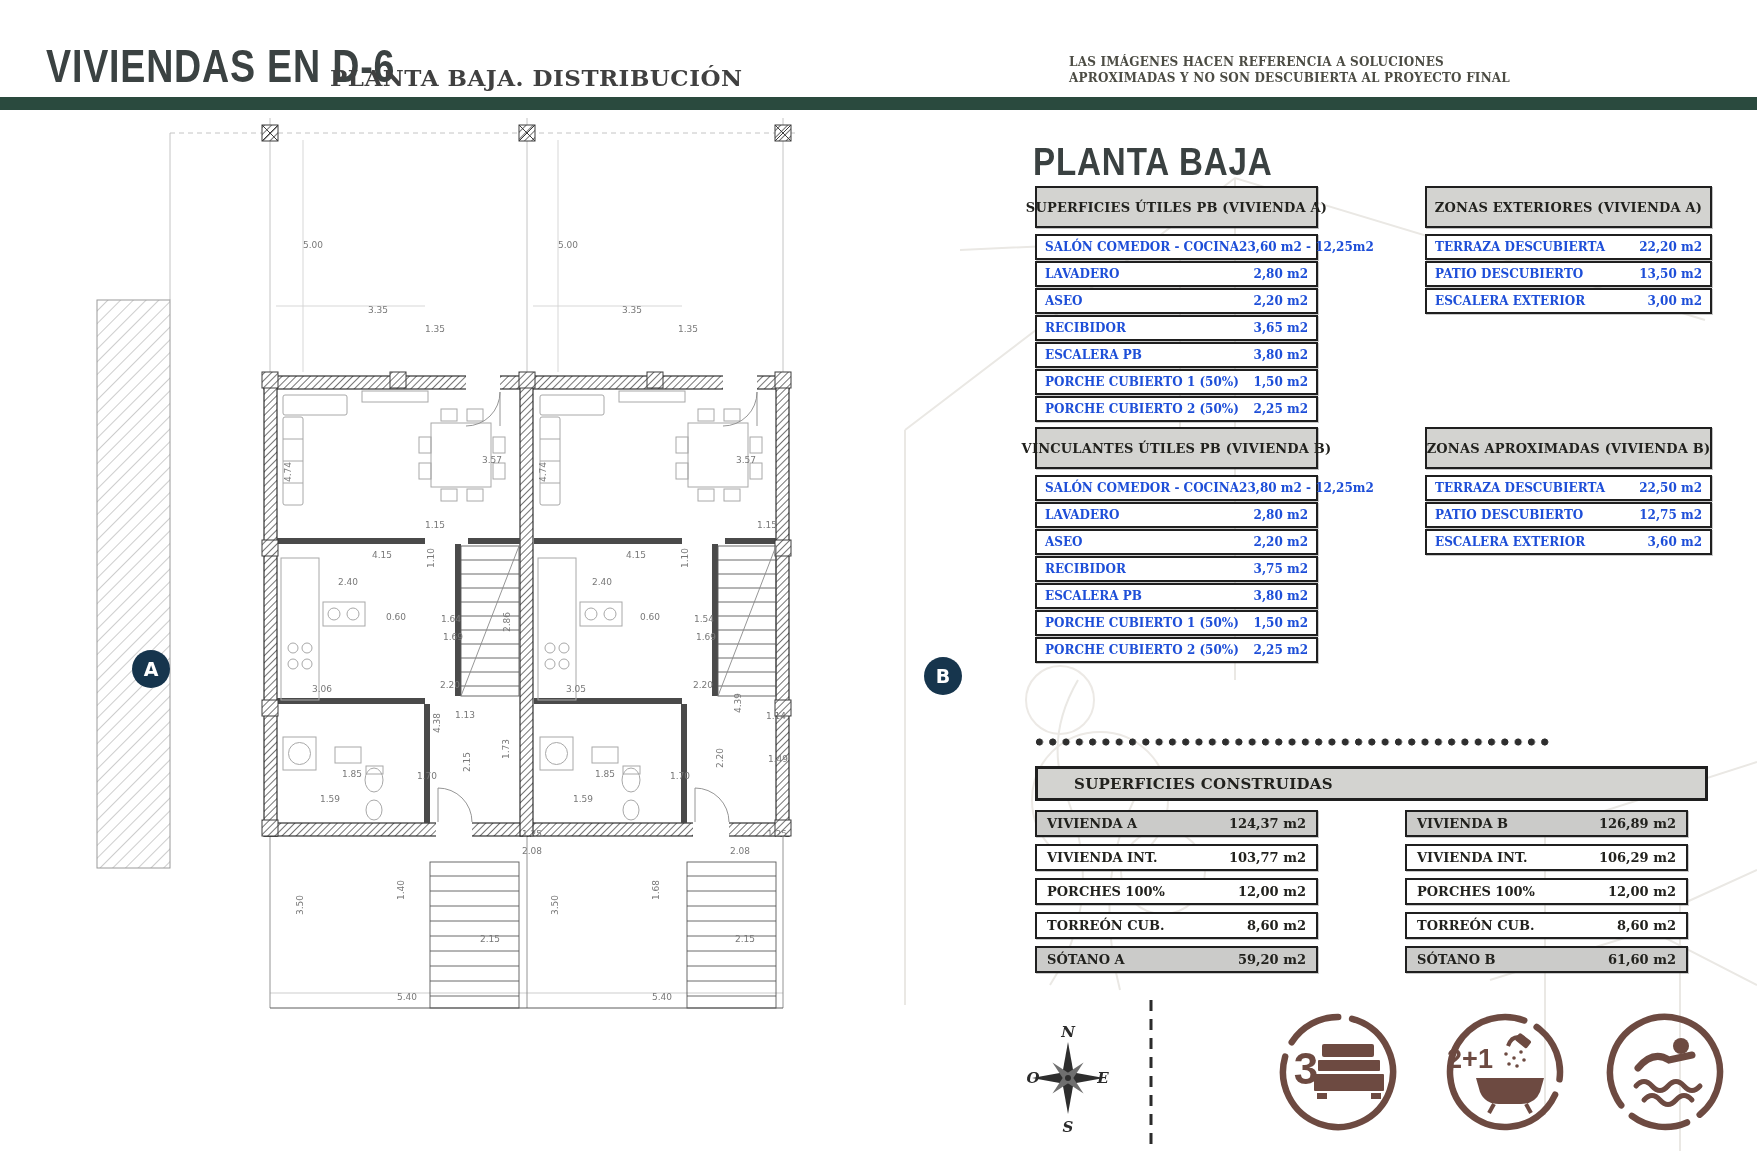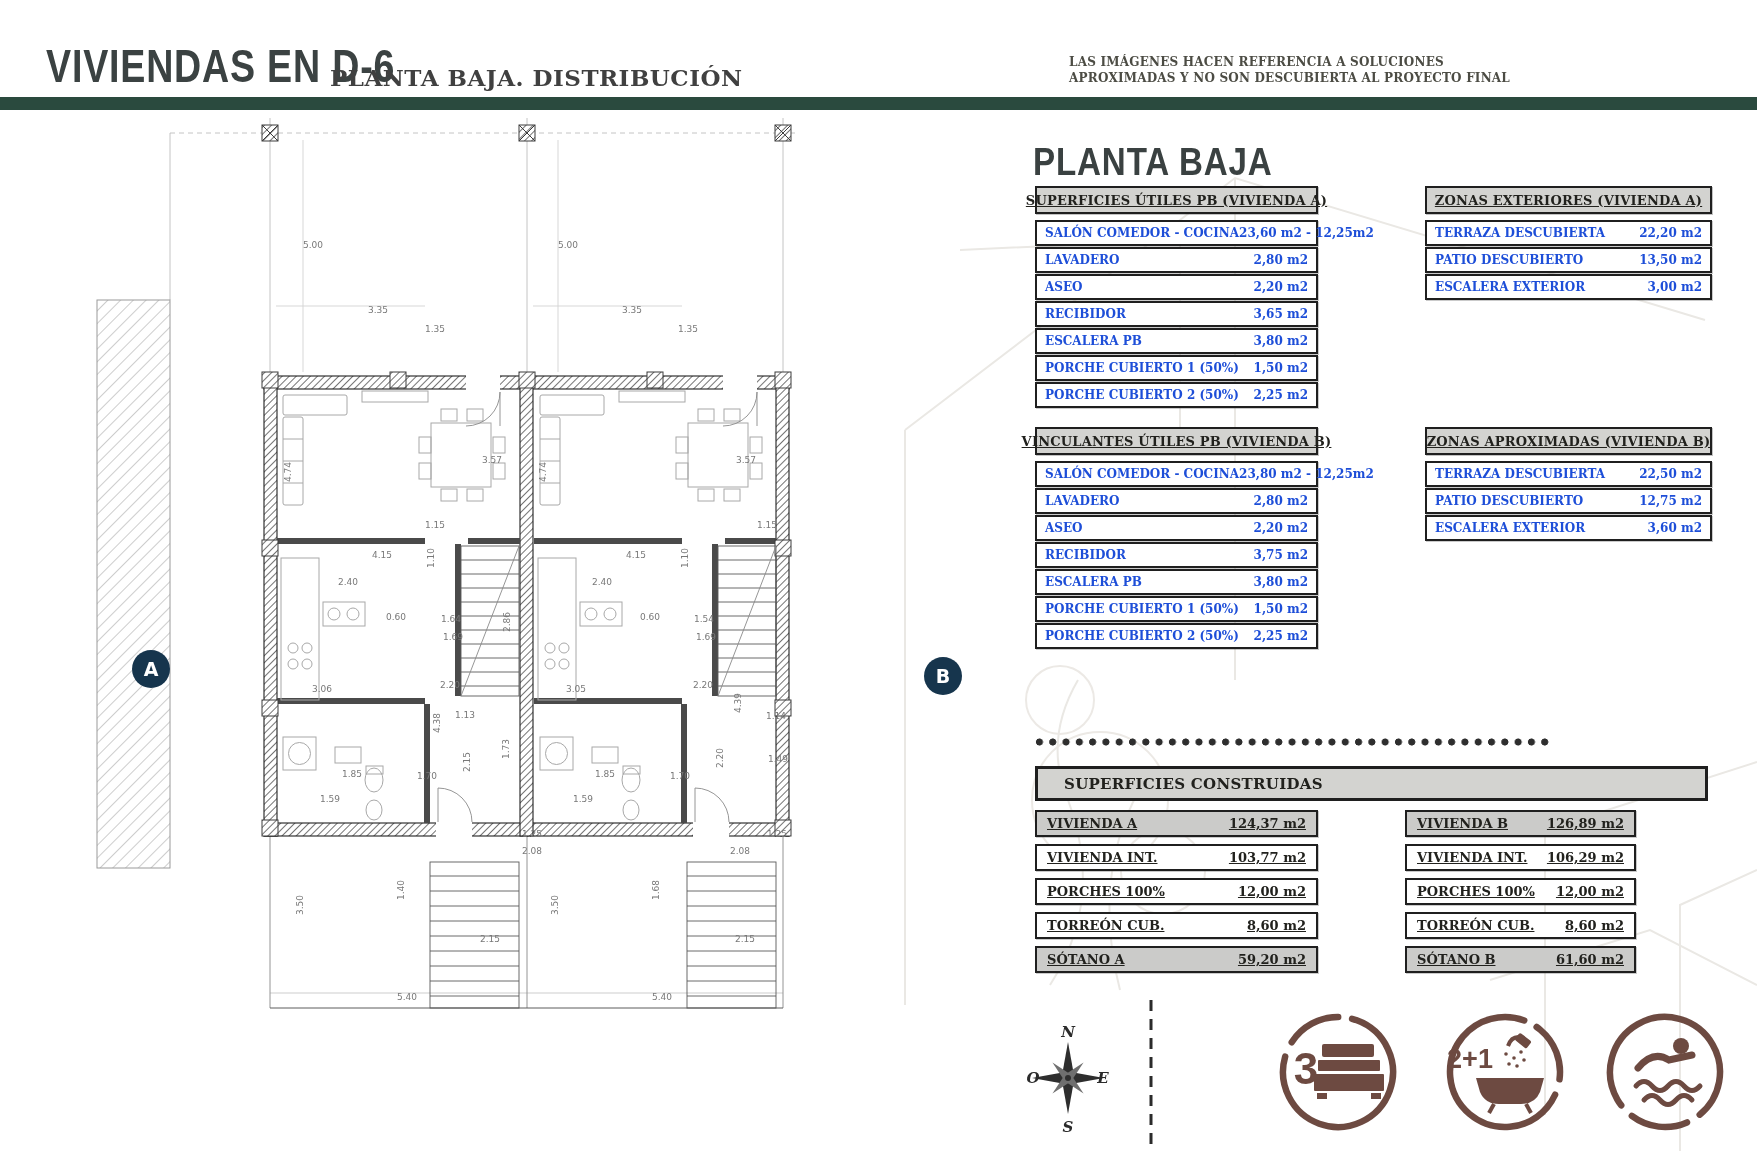--- a/index.html
+++ b/index.html
@@ -25,46 +25,46 @@
   }
   .green-bar{left:0;top:97px;width:1757px;height:13px;background:#2a4a3e;}
   
   .panel-heading{
     left:1033px;top:140px;font:bold 39px "Liberation Sans",sans-serif;
     color:#3a4141;transform:scaleX(.85);transform-origin:left top;
     letter-spacing:1px;white-space:nowrap;
   }
   .tbl{position:absolute;}
   .thead{
-    box-sizing:border-box;height:28px;background:#d3d3d0;
+    box-sizing:border-box;height:42px;background:#d3d3d0;
     border:2px solid #1f1f1f;box-shadow:1px 1px 0 rgba(80,80,80,.35);
     display:flex;align-items:center;justify-content:center;
     font:bold 13px "DejaVu Serif",serif;color:#21211d;
-    letter-spacing:.2px;margin-bottom:6px;white-space:nowrap;text-decoration:underline;
+    letter-spacing:.2px;margin-bottom:6px;white-space:nowrap;
   }
   .trow{
     box-sizing:border-box;height:26px;background:#fff;
     border:2px solid #1f1f1f;box-shadow:1px 1px 0 rgba(80,80,80,.3);
     display:flex;align-items:center;justify-content:space-between;
     padding:0 8px;margin-bottom:1px;
     font:bold 12px "DejaVu Serif",serif;color:#1d4ed8;white-space:nowrap;
   }
   .crow{
     box-sizing:border-box;height:27px;background:#fff;
     border:2px solid #1f1f1f;box-shadow:1px 1px 0 rgba(80,80,80,.3);
     display:flex;align-items:center;justify-content:space-between;
     padding:0 10px;margin-bottom:7px;
-    font:bold 13px "DejaVu Serif",serif;color:#21211d;white-space:nowrap;text-decoration:underline;
+    font:bold 13px "DejaVu Serif",serif;color:#21211d;white-space:nowrap;
   }
   .shaded{background:#cbcbc9;}
   .thead-big{
     left:1035px;top:766px;width:673px;box-sizing:border-box;height:35px;
     background:#d3d3d0;border:3px solid #1f1f1f;
     display:flex;align-items:center;justify-content:flex-start;
-    padding-left:26px;font:bold 15px "DejaVu Serif",serif;color:#21211d;
+    padding-left:36px;font:bold 15px "DejaVu Serif",serif;color:#21211d;
     letter-spacing:.3px;
   }
   .dotted-sep{
     left:1035px;top:737px;width:519px;height:10px;
     background-image:radial-gradient(circle at 4.5px 5px,#2e2e2e 3.3px,rgba(0,0,0,0) 3.8px);
     background-size:13.3px 10px;background-repeat:repeat-x;
   }
   
   .dim{font:9px "DejaVu Sans",sans-serif;fill:#787878;}
   .badge-letter{font:bold 19px "DejaVu Sans",sans-serif;fill:#ffffff;text-anchor:middle;}
@@ -526,21 +526,21 @@
       <span>8,60 m2</span>
     </div>
 
     <div class="crow shaded">
       <span>SÓTANO A</span>
       <span>59,20 m2</span>
     </div>
   </div>
 </div>
 
-<div class="tbl" style="left:1405px;top:810px;width:231px;z-index:2">
+<div class="tbl" style="left:1405px;top:810px;width:283px;z-index:2">
   <div>
     <div class="crow shaded">
       <span>VIVIENDA B</span>
       <span>126,89 m2</span>
     </div>
 
     <div class="crow">
       <span>VIVIENDA INT.</span>
       <span>106,29 m2</span>
     </div>

